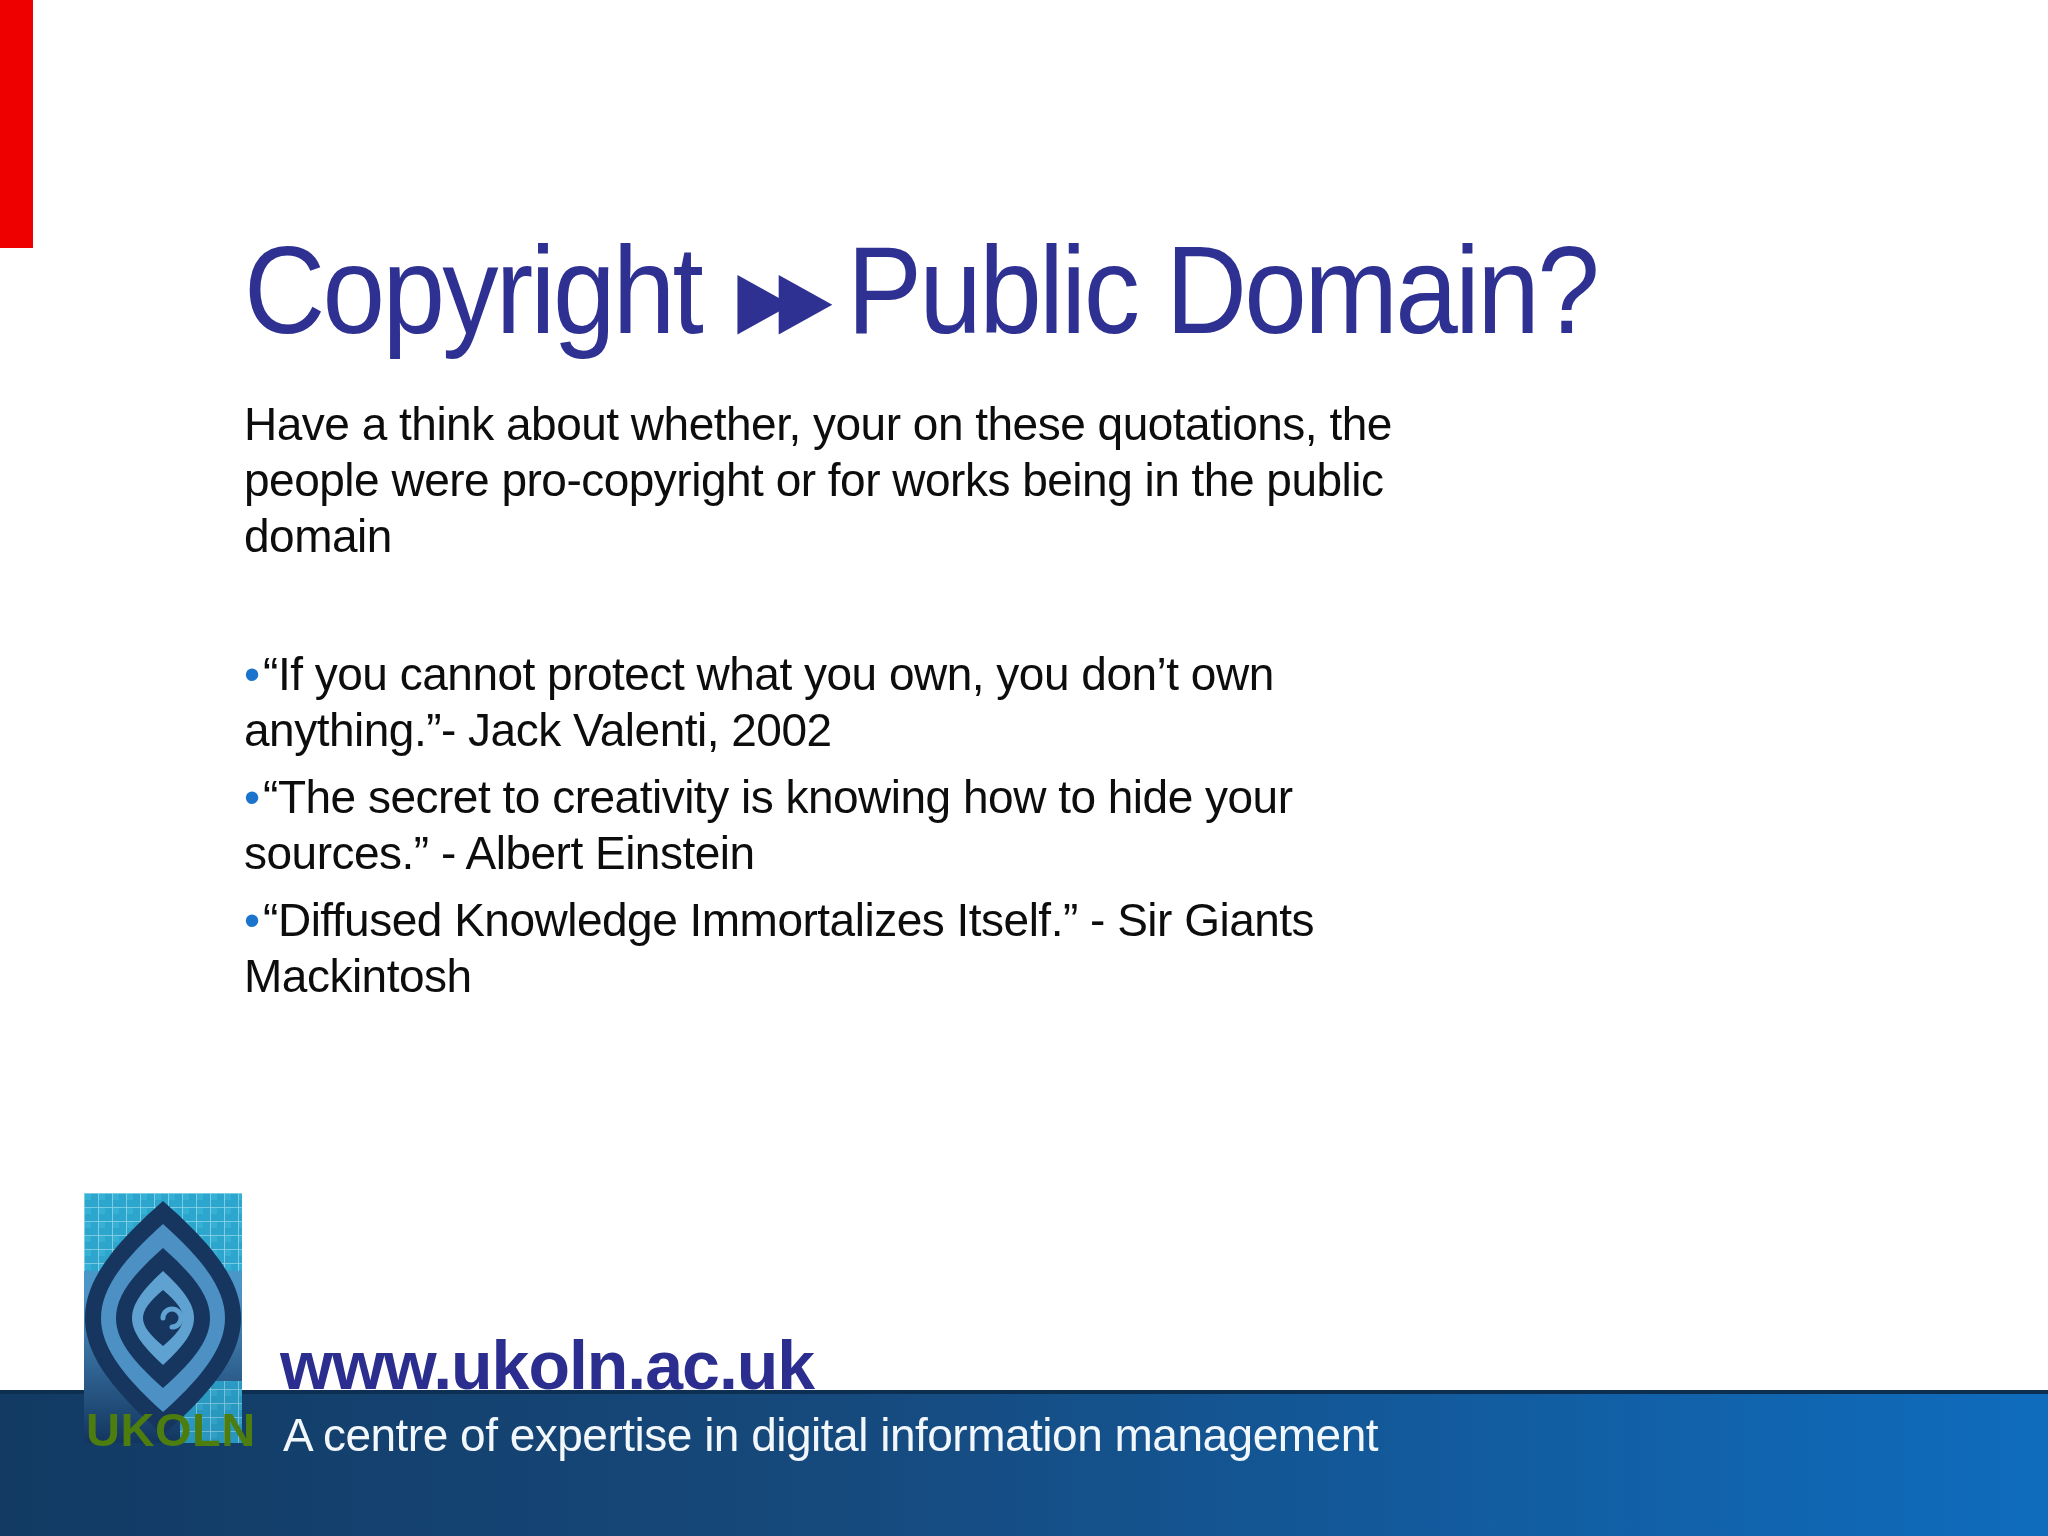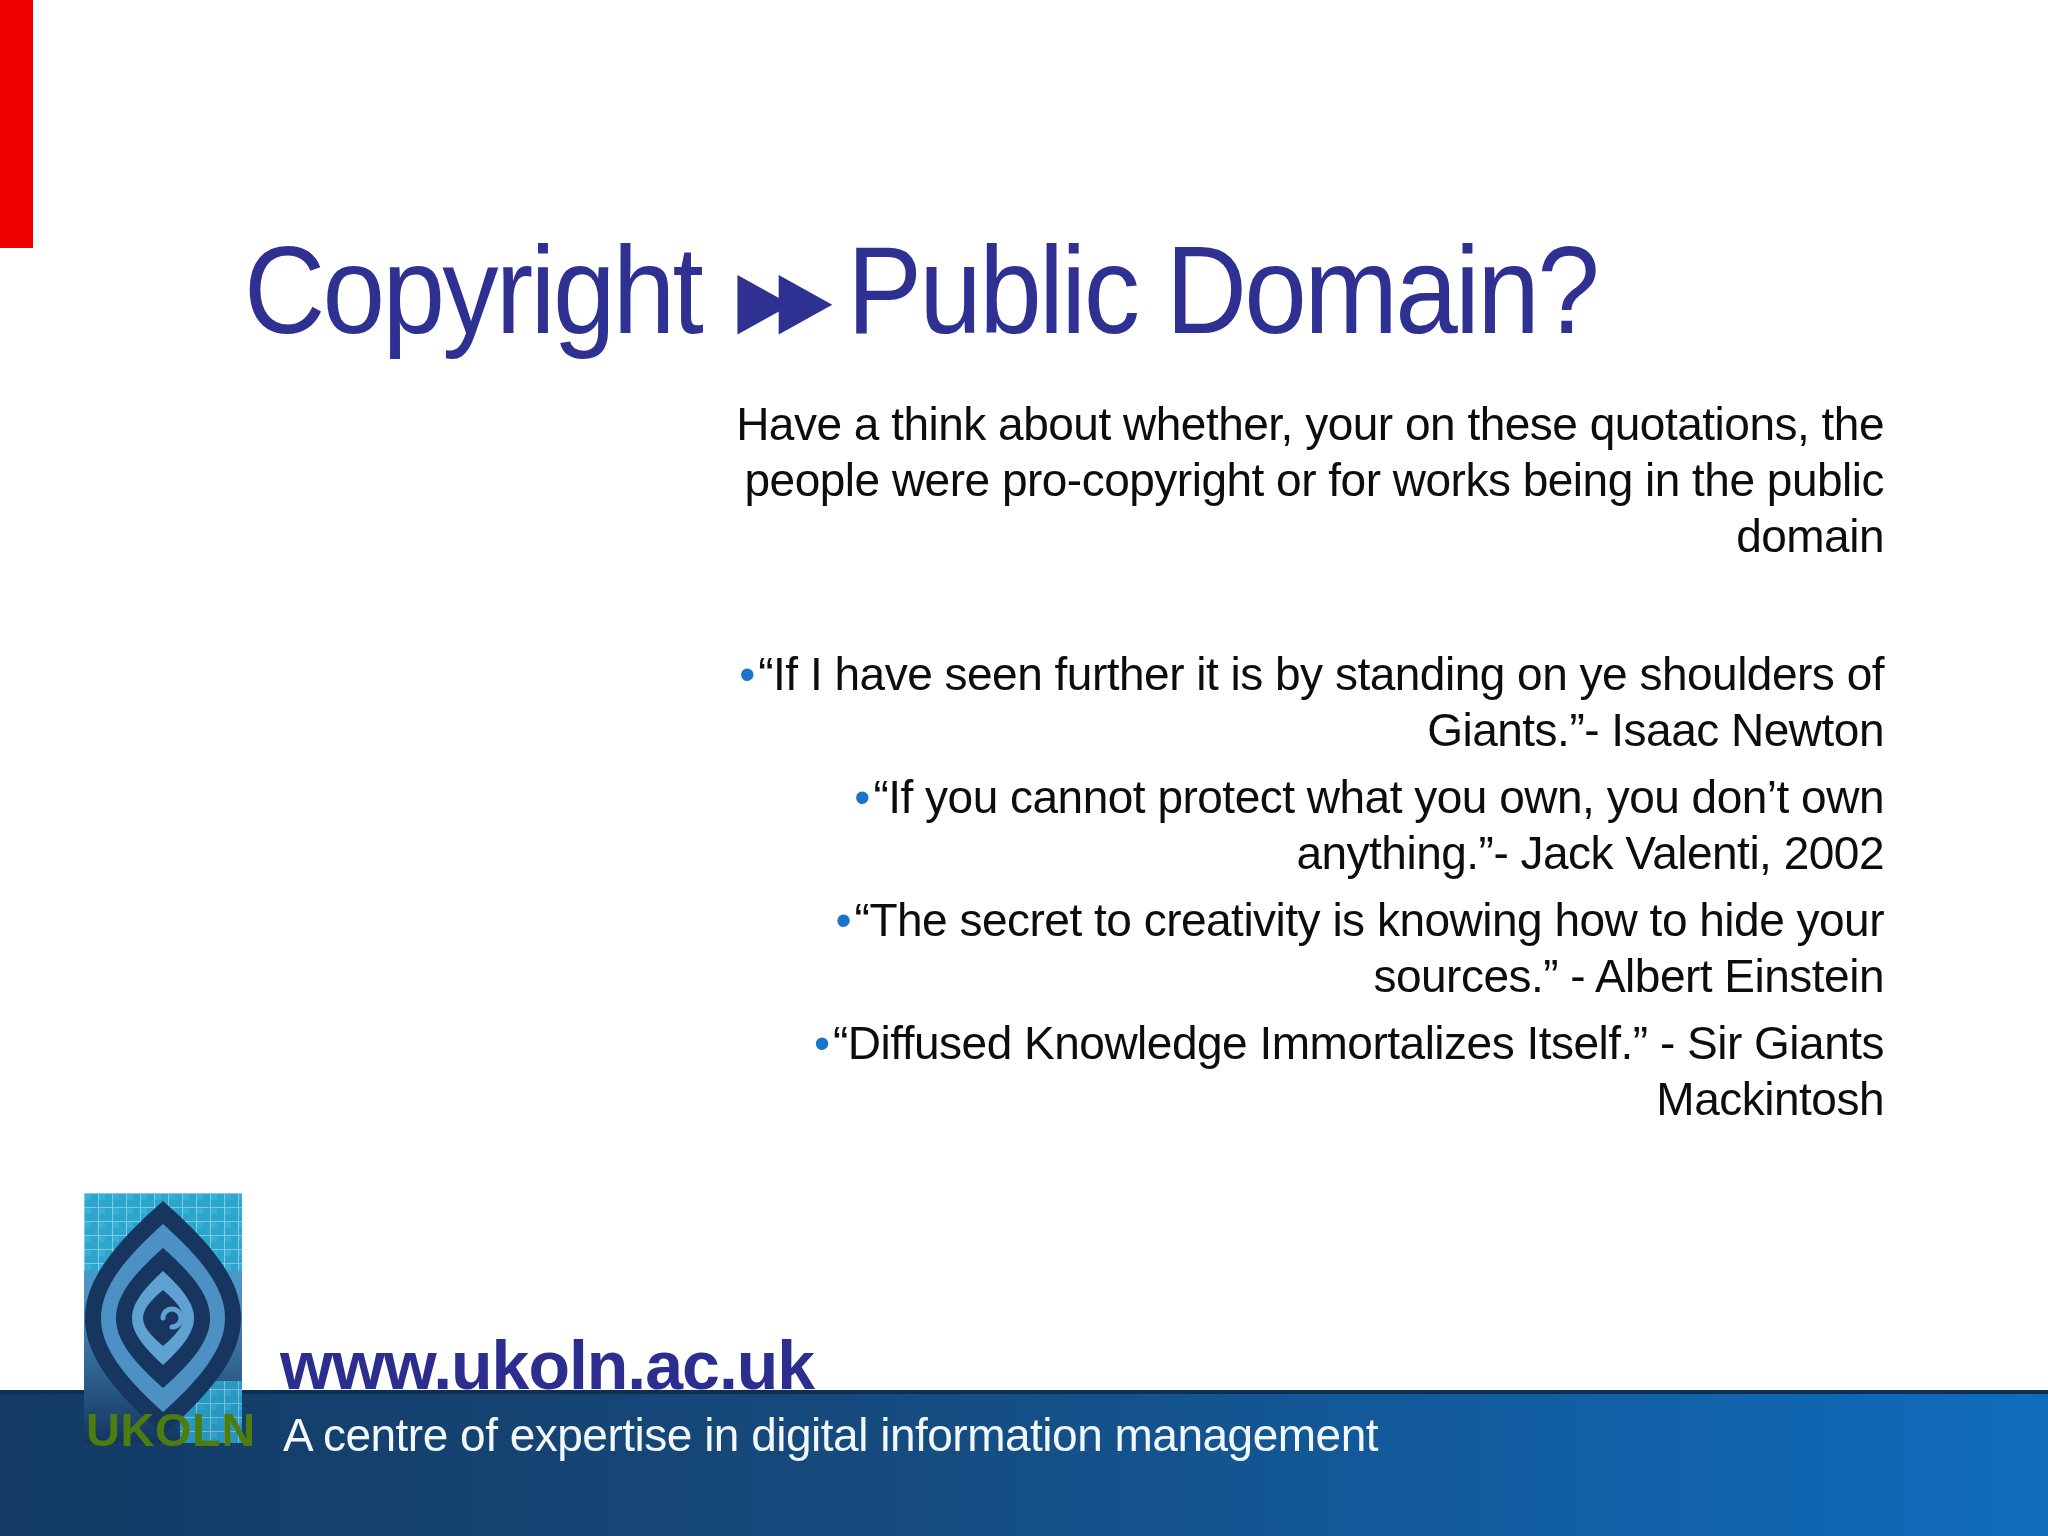--- a/index.html
+++ b/index.html
@@ -3,21 +3,20 @@
 <meta charset="utf-8">
 <style>
   html, body { margin: 0; padding: 0; background: #ffffff; }
   .slide {
     position: relative;
     width: 2048px;
     height: 1536px;
     background: #ffffff;
     overflow: hidden;
     font-family: "Liberation Sans", sans-serif;
-    text-align: right;
   }
 
   
   .red-bar {
     position: absolute;
     left: 0; top: 0;
     width: 33px; height: 248px;
     background: #ee0000;
   }
 
@@ -124,22 +123,20 @@
 
   <h1 class="title">
     <span>Copyright</span><span class="arrow">▶▶</span><span>Public Domain?</span>
   </h1>
 
   <div class="body-text">
     <p class="intro">Have a think about whether, your on these quotations, the
 people were pro-copyright or for works being in the public
 domain</p>
     <ul class="quotes">
-      <li><span class="dot">•</span><span>“If I have seen further it is by standing on ye shoulders of
-Giants.”- Isaac Newton</span></li>
       <li><span class="dot">•</span><span>“If you cannot protect what you own, you don’t own
 anything.”- Jack Valenti, 2002</span></li>
       <li><span class="dot">•</span><span>“The secret to creativity is knowing how to hide your
 sources.” - Albert Einstein</span></li>
       <li><span class="dot">•</span><span>“Diffused Knowledge Immortalizes Itself.” - Sir Giants
 Mackintosh</span></li>
     </ul>
   </div>
 
   <svg class="logo" viewBox="0 0 158 250" xmlns="http://www.w3.org/2000/svg" aria-hidden="true">

